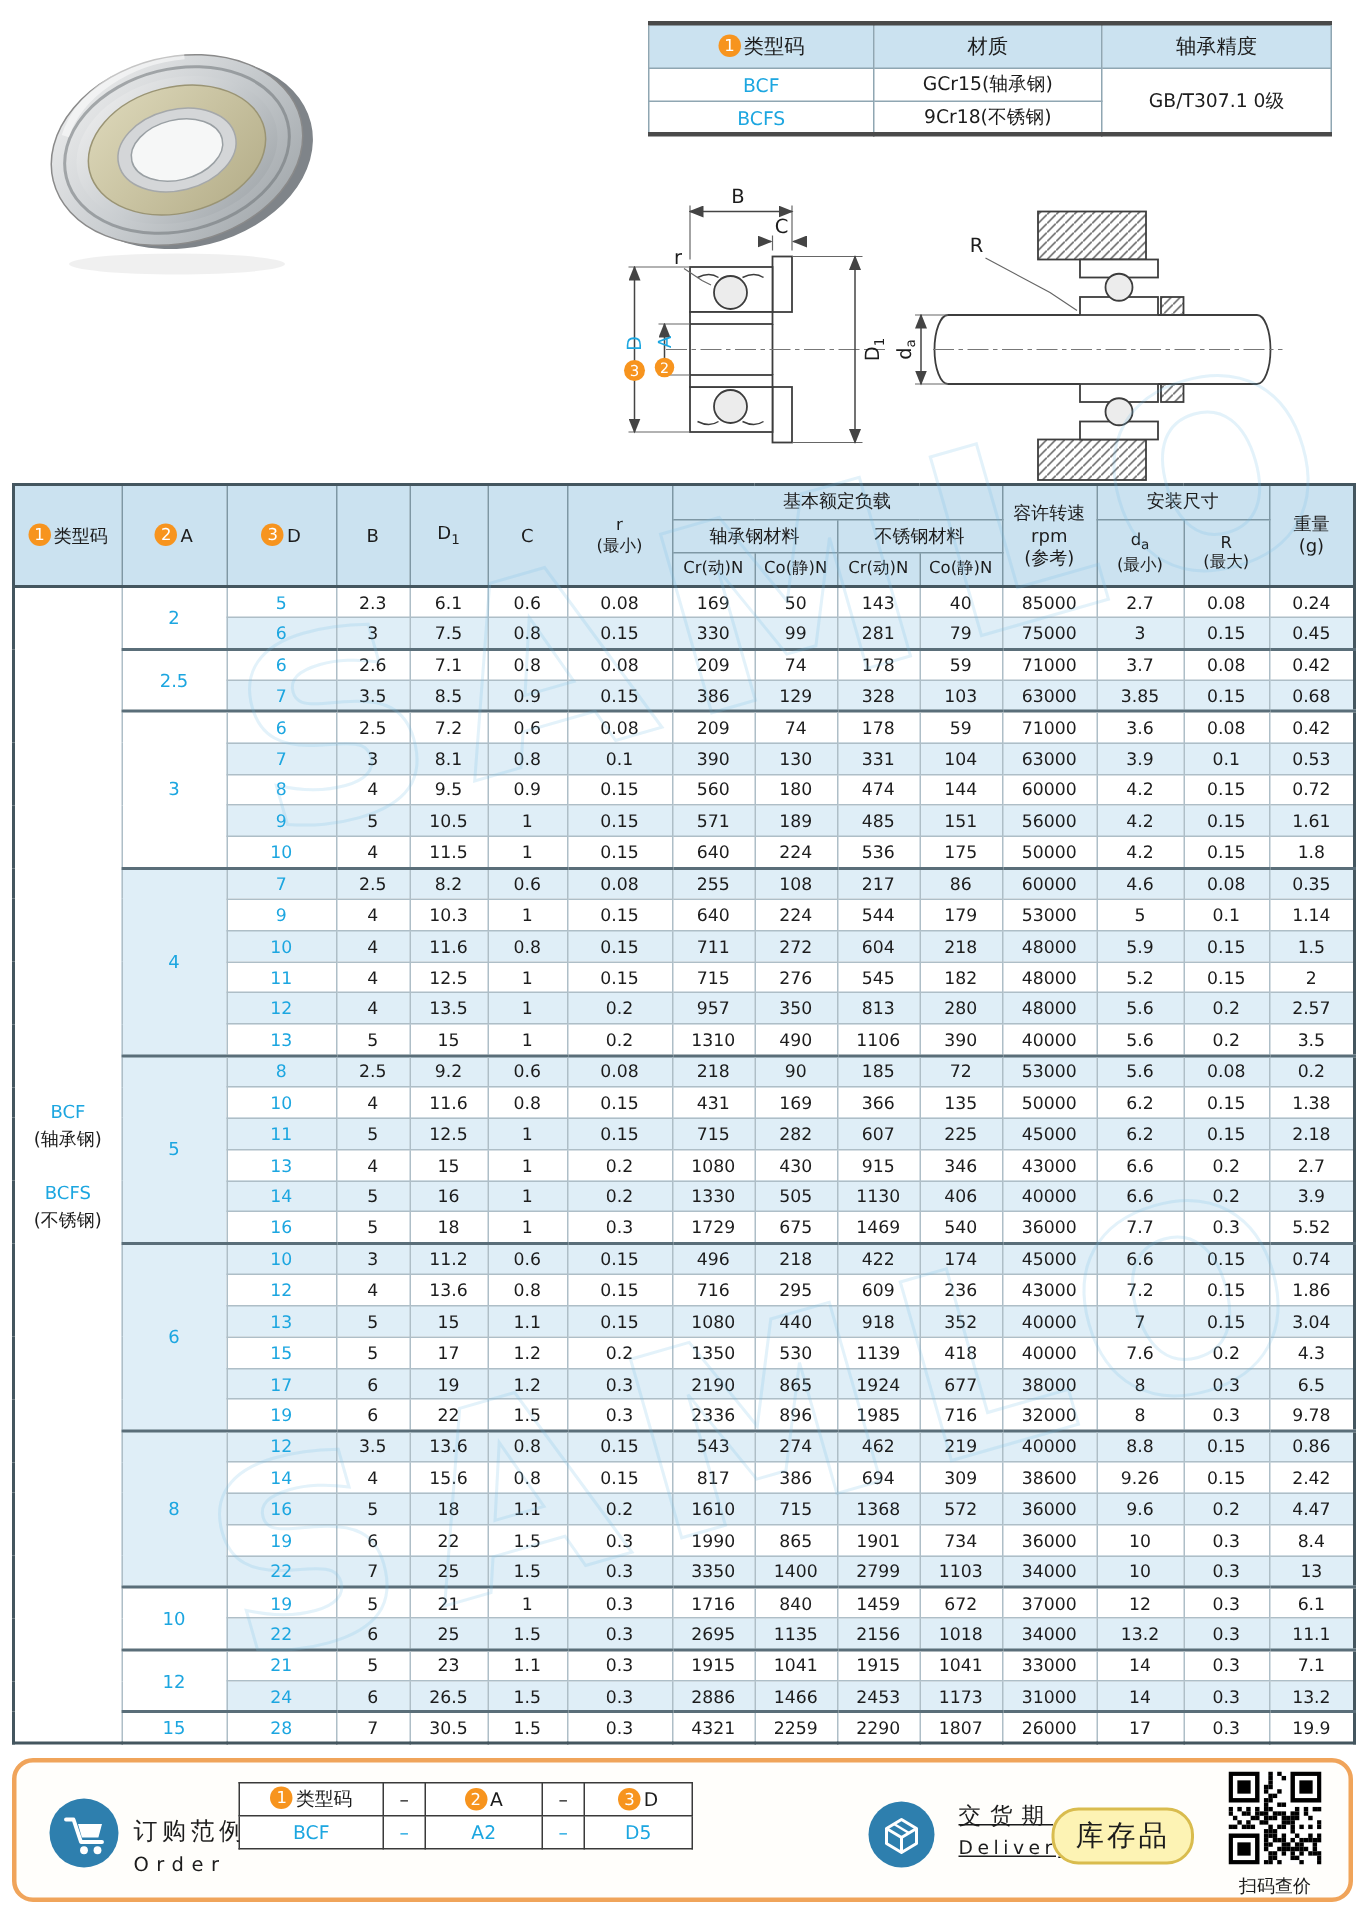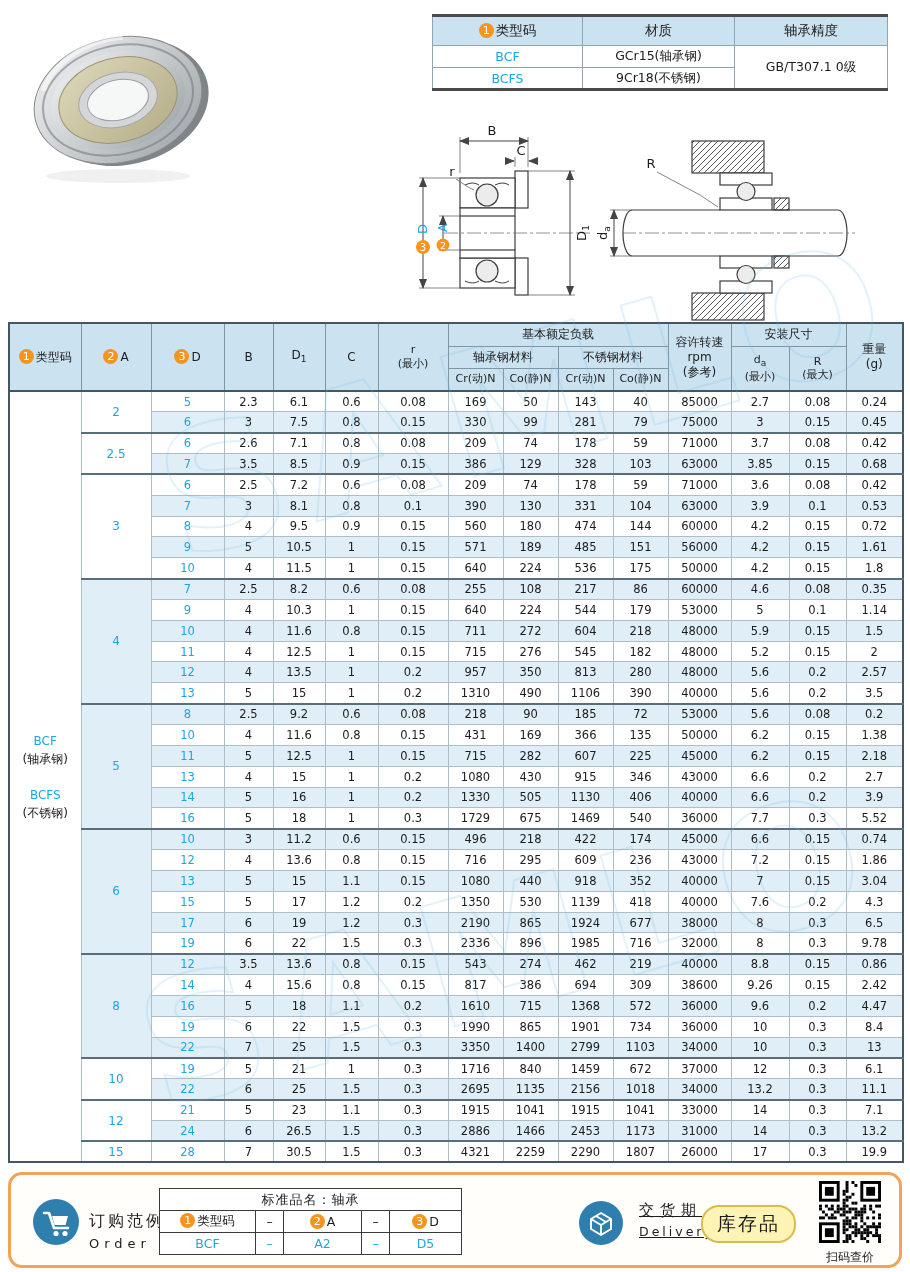--- a/index.html
+++ b/index.html
@@ -854,23 +854,20 @@
   </div>
   <table class="order-table">
     <colgroup>
         <col style="width:96px">
         <col style="width:28px">
         <col style="width:78px">
         <col style="width:28px">
         <col style="width:72px">
       </colgroup>
     <tbody>
-        <tr class="title-row">
-          <th colspan="5">标准品名：轴承</th>
-        </tr>
     <tr>
       <td><span class="badge">1</span><span>类型码</span></td>
       <td>–</td>
       <td><span class="badge">2</span><span>A</span></td>
       <td>–</td>
       <td><span class="badge">3</span><span>D</span></td>
     </tr>
     <tr class="blue">
       <td>BCF</td>
       <td>–</td>

